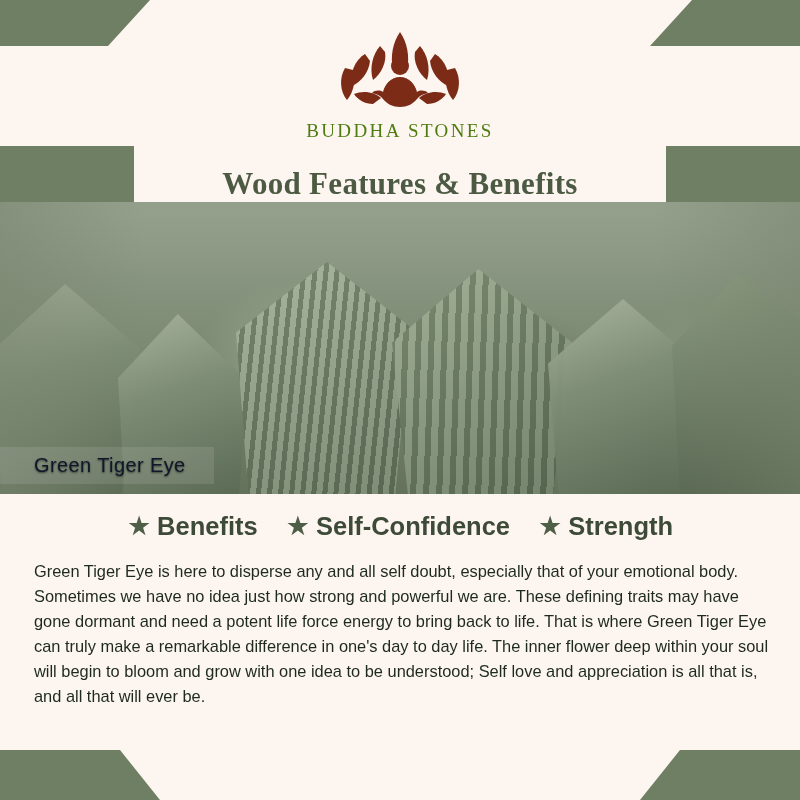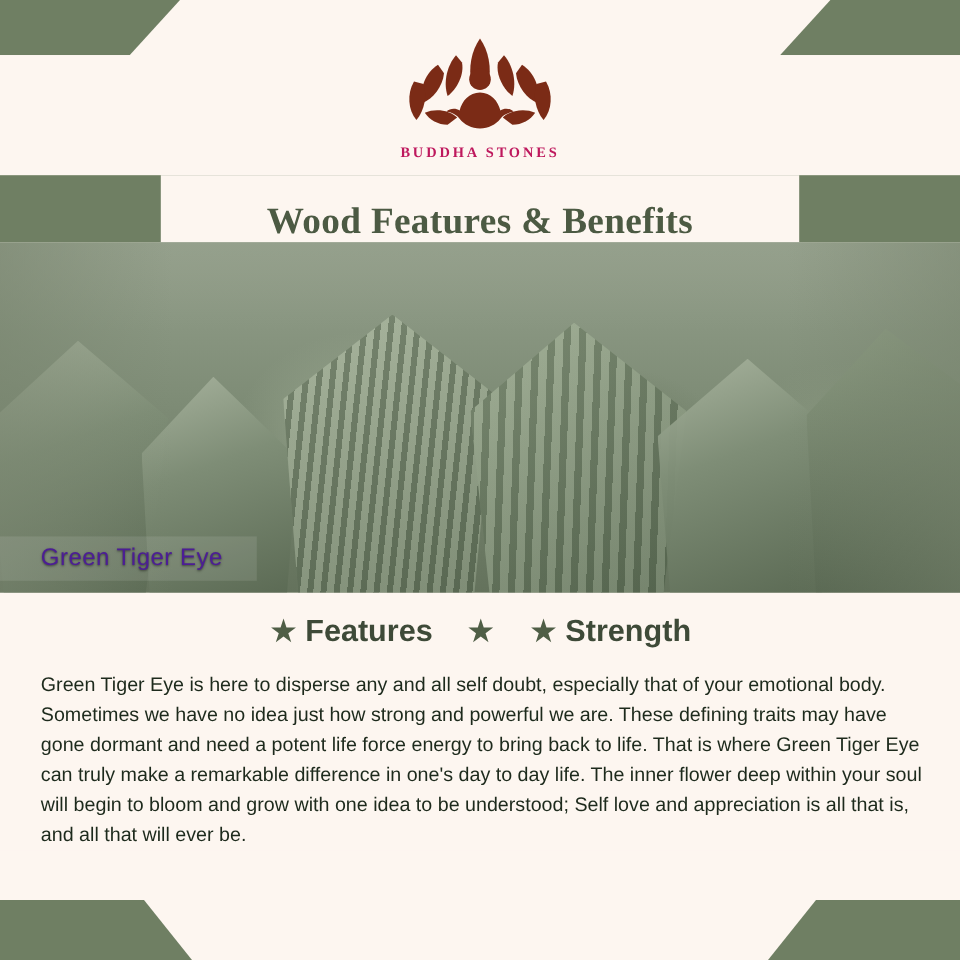--- a/index.html
+++ b/index.html
@@ -47,24 +47,24 @@
   .brand {
     position:relative;
     z-index:2;
     padding-top:24px;
     text-align:center;
     height:146px;
   }
   .logo-mark { display:block; margin:0 auto; }
   .brand-name {
     margin-top:4px;
-    font-size:12px;
+    font-size:19px;
     letter-spacing:2.4px;
-    font-weight:bold;
-    color:#be185d;
+    font-weight:normal;
+    color:#4d7c0f;
     font-family:"Liberation Serif", serif;
   }
 
   
   .title-band {
     position:relative;
     z-index:2;
     height:56px;
     background:#fdf6f0;
   }
@@ -132,21 +132,21 @@
   }
   .hero-caption {
     position:absolute;
     left:0; bottom:10px;
     z-index:3;
     background:rgba(255,255,255,0.10);
   }
   .caption-bar {
     display:inline-block;
     padding:7px 28px 7px 34px;
-    color:#4c1d95;
+    color:#0f172a;
     font-size:20px;
     letter-spacing:0.4px;
     text-shadow:0 1px 2px rgba(0,0,0,.55);
     border-radius:11px;
   }
 
   
   .benefits {
     position:relative;
     z-index:2;
@@ -236,24 +236,25 @@
     <div class="stone s6"></div>
     <div class="hero-vignette"></div>
     <div class="hero-caption">
       <span class="caption-bar">Green Tiger Eye</span>
     </div>
   </div>
 
   <div class="benefits">
     <div class="benefit">
       <span class="star">★</span>
-      <span class="benefit-label">Features</span>
+      <span class="benefit-label">Benefits</span>
     </div>
     <div class="benefit">
       <span class="star">★</span>
+      <span class="benefit-label">Self-Confidence</span>
     </div>
     <div class="benefit">
       <span class="star">★</span>
       <span class="benefit-label">Strength</span>
     </div>
   </div>
 
   <div class="body-copy">Green Tiger Eye is here to disperse any and all self doubt, especially that of your emotional body. Sometimes we have no idea just how strong and powerful we are. These defining traits may have gone dormant and need a potent life force energy to bring back to life. That is where Green Tiger Eye can truly make a remarkable difference in one's day to day life. The inner flower deep within your soul will begin to bloom and grow with one idea to be understood; Self love and appreciation is all that is, and all that will ever be.</div>
 
   <div class="filler"></div>

